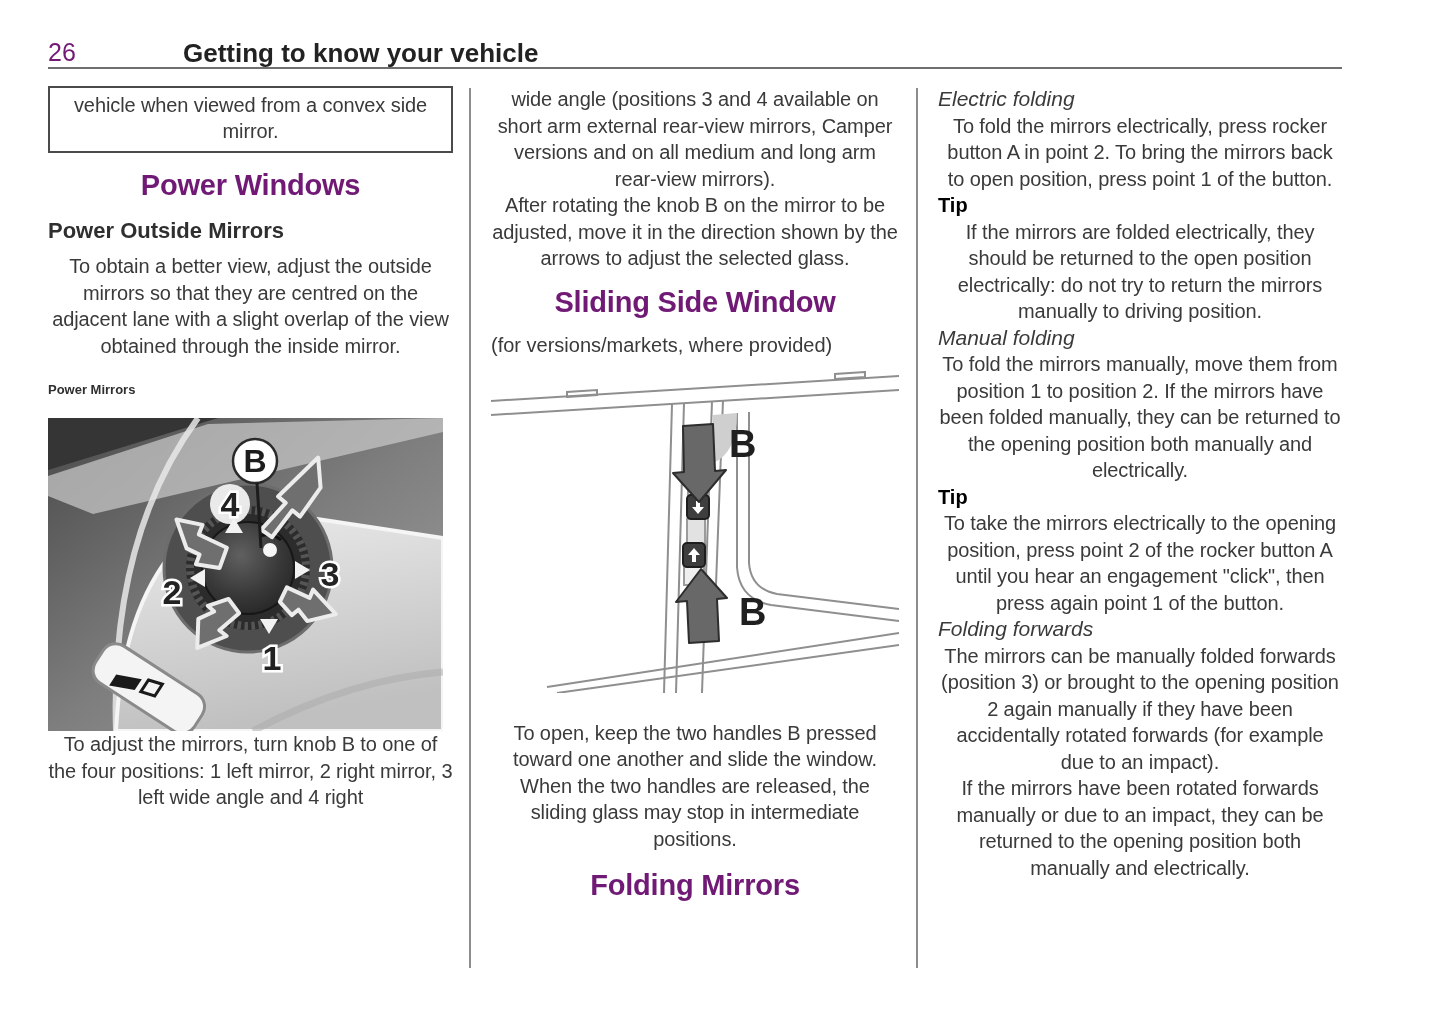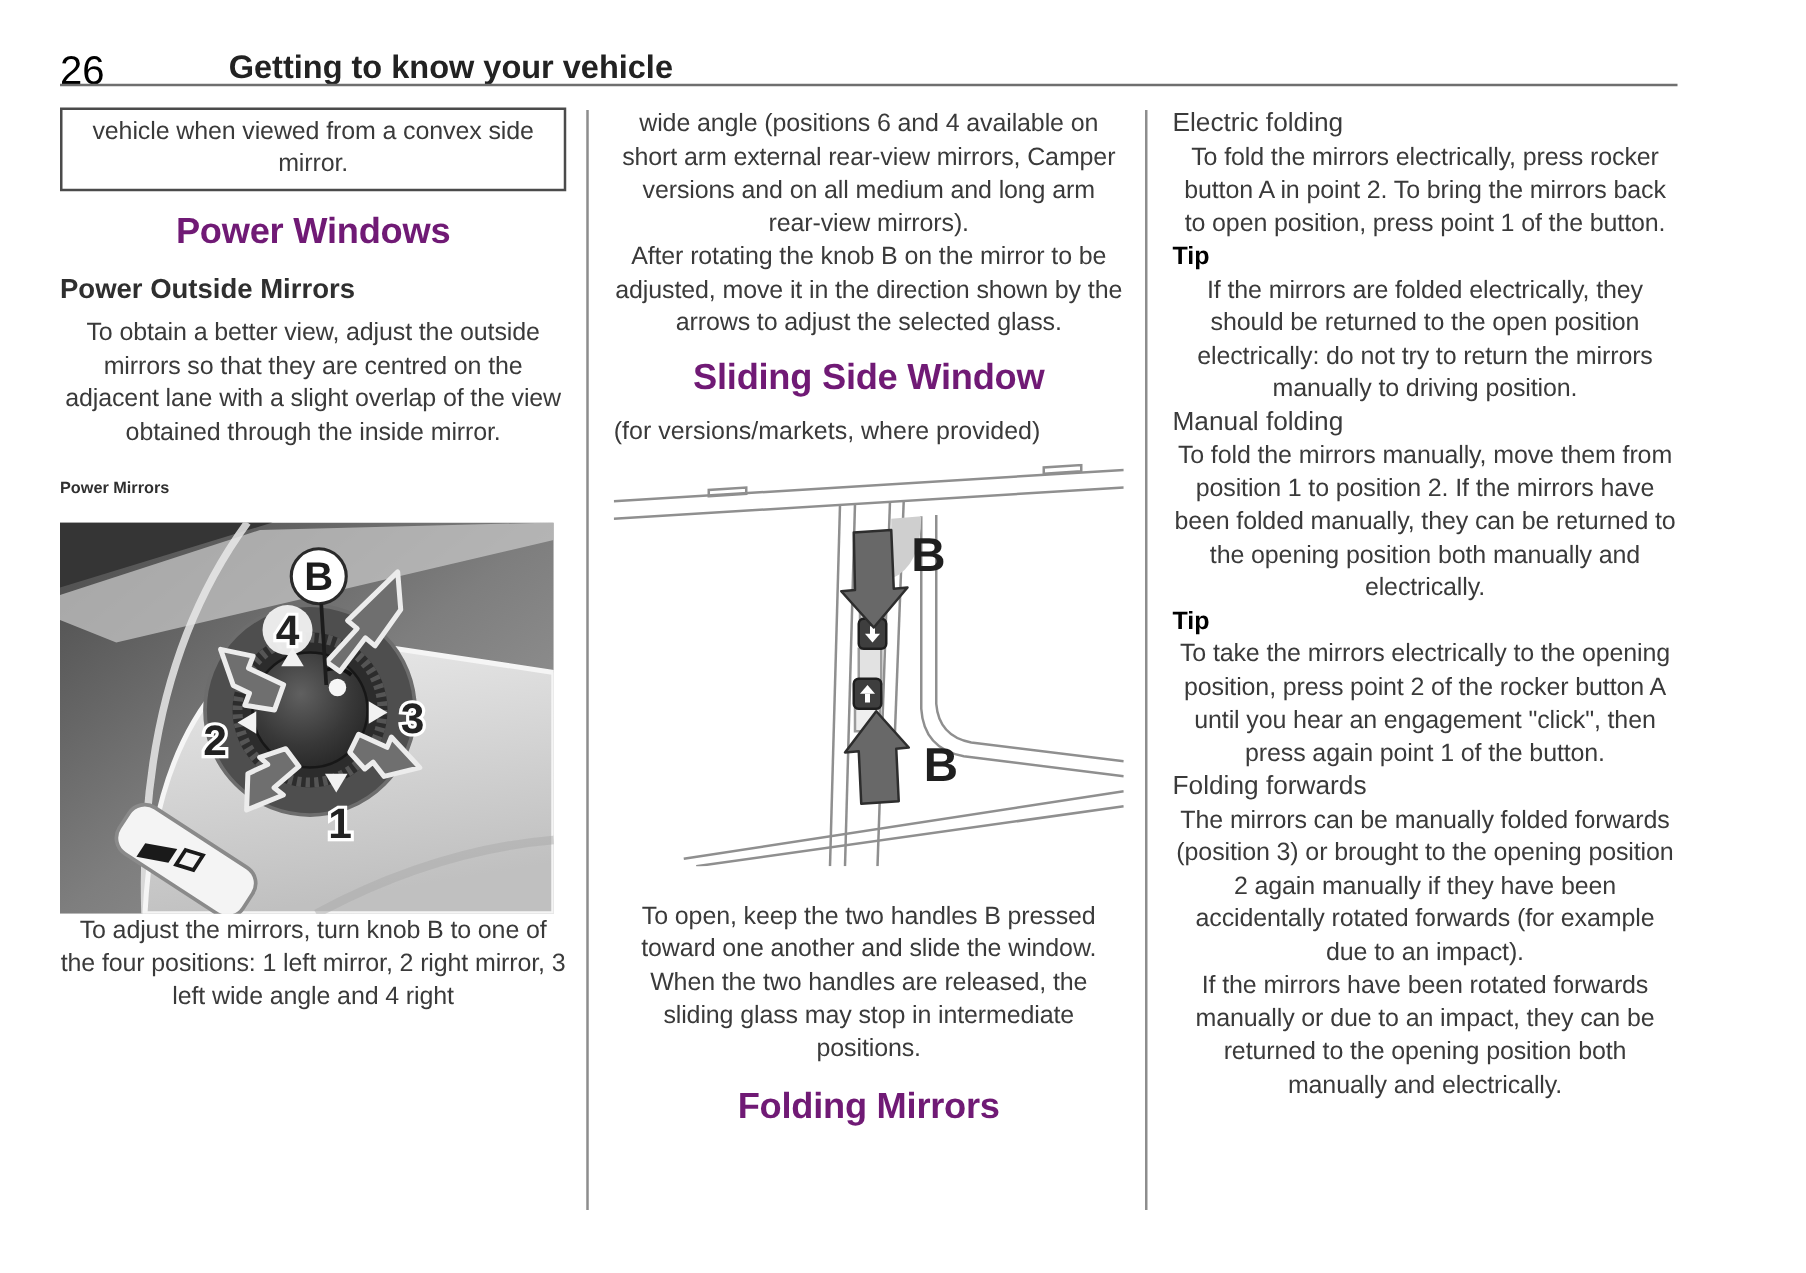--- a/index.html
+++ b/index.html
@@ -1,39 +1,39 @@
 <!DOCTYPE html>
 <html><head>
 <meta charset="utf-8">
 <style>
   * { margin:0; padding:0; box-sizing:border-box; }
   html,body { background:#ffffff; }
   .page {
     position:relative; width:1445px; height:1018px; background:#fff;
     font-family:"Liberation Sans", sans-serif; color:#3a3a3a; overflow:hidden;
   }
-  .page-num { position:absolute; left:48px; top:38px; font-size:32px; font-weight:400; color:#000000; }
+  .page-num { position:absolute; left:48px; top:38px; font-size:25px; font-weight:400; color:#701a75; }
   .page-title { position:absolute; left:183px; top:38px; font-size:26px; font-weight:700; color:#222; }
   .header-rule { position:absolute; left:48px; top:67px; width:1294px; height:2px; background:#6f6f6f; }
   .vdivider { position:absolute; top:88px; height:880px; width:2px; background:#8d8d8d; }
   .vdivider.d1 { left:469px; }
   .vdivider.d2 { left:916px; }
   .col { position:absolute; top:86px; }
   .col-left  { left:48px;  width:405px; }
   .col-mid   { left:491px; width:408px; }
   .col-right { left:938px; width:404px; }
 
   p.body { font-size:20px; line-height:26.5px; letter-spacing:-0.1px; color:#3a3a3a;text-align:center; }
   .note-box { border:2px solid #4b4b4b; padding:4px 10px 7px 10px; }
   .note-box p { line-height:26px; }
   h1.sec { font-size:29px; line-height:33px; font-weight:700; color:#701a75; letter-spacing:-0.2px;text-align:center; }
   h2.sub { font-size:22px; line-height:26px; font-weight:700; color:#2f2f2f; }
   h3.minor { font-size:13px; line-height:22px; font-weight:700; color:#2f2f2f; }
   .availability { font-size:20px; line-height:26px; color:#3a3a3a; }
-  .subhead-italic { font-size:21px; line-height:26.5px; color:#3a3a3a; }
+  .subhead-italic { font-size:21px; line-height:26.5px; font-style:italic; color:#3a3a3a; }
   .tip-label { font-size:20px; line-height:26.5px; font-weight:700; color:#000000; }
 
   
   .col-left h1.sec   { margin-top:16px; }
   .col-left h2.sub   { margin-top:16px; }
   .col-left p.adjust { margin-top:9px; }
   .col-left h3.minor { margin-top:20px; }
   .col-left figure   { margin-top:17px; }
   .col-left p.elec   { margin-top:43px; }
 
@@ -131,21 +131,21 @@
           <path d="M66,276 l24,-10 v13 l-24,10 z" fill="#1a1a1a"></path>
           <path d="M96,263 l14,-4 v14 l-14,4 z" fill="none" stroke="#1a1a1a" stroke-width="3"></path>
         </g>
       </svg>
     </figure>
 
     <p class="body">To adjust the mirrors, turn knob B to one of the four positions: 1 left mirror, 2 right mirror, 3 left wide angle and 4 right</p>
   </section>
 
   <section class="col col-mid">
-    <p class="body">wide angle (positions 6 and 4 available on short arm external rear-view mirrors, Camper versions and on all medium and long arm rear-view mirrors).</p>
+    <p class="body">wide angle (positions 3 and 4 available on short arm external rear-view mirrors, Camper versions and on all medium and long arm rear-view mirrors).</p>
     <p class="body">After rotating the knob B on the mirror to be adjusted, move it in the direction shown by the arrows to adjust the selected glass.</p>
     <h1 class="sec">Sliding Side Window</h1>
     <p class="availability">(for versions/markets, where provided)</p>
 
     <figure>
       <svg width="408" height="322" viewBox="0 0 408 322">
         <rect width="408" height="322" fill="#ffffff"></rect>
         <g stroke="#8f8f8f" stroke-width="2" fill="none">
 
           <path d="M0,30 L408,5"></path>

